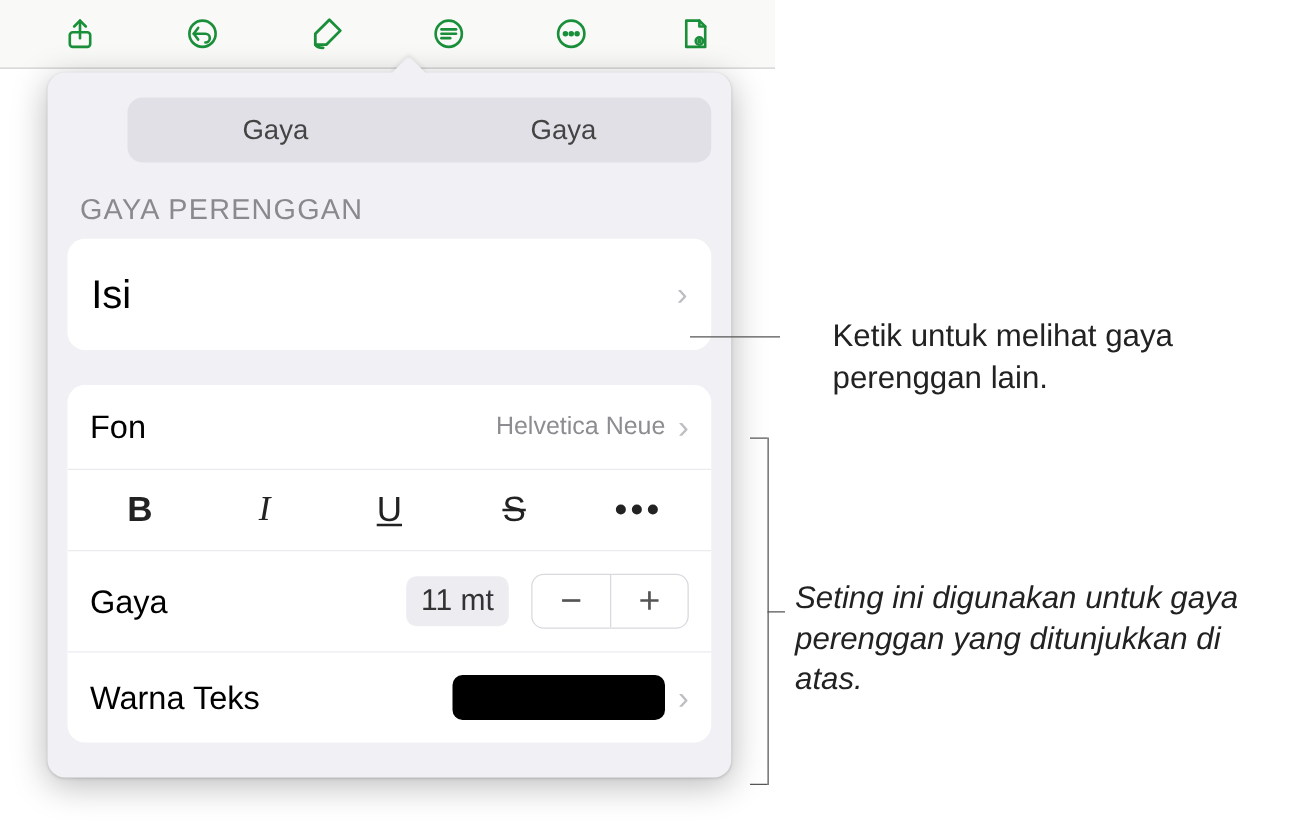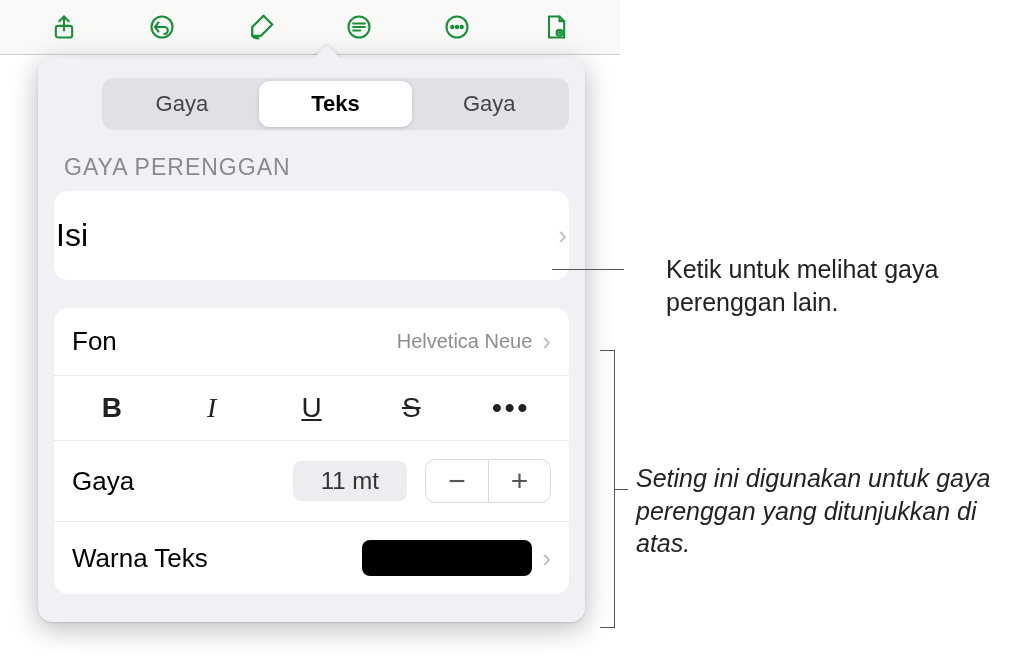--- a/index.html
+++ b/index.html
@@ -88,21 +88,21 @@
 .row {
   display: flex;
   align-items: center;
   justify-content: space-between;
   padding: 18px 18px;
   font-size: 26px;
   color: #000;
   position: relative;
 }
 .row + .row { border-top: 1px solid #eceaef; }
-.row.big { padding: 26px 2px; font-size: 32px; }
+.row.big { padding: 26px 19px; font-size: 32px; }
 .chevron {
   color: #bdbdc2;
   font-size: 26px;
   font-weight: 300;
   margin-left: 10px;
 }
 .row-right {
   display: flex;
   align-items: center;
 }
@@ -120,21 +120,21 @@
   color: #222;
 }
 .bold { font-weight: 800; }
 .italic { font-style: italic; font-family: Georgia, serif; }
 .underline { text-decoration: underline; }
 .strike { text-decoration: line-through; }
 .more-dots { letter-spacing: 3px; font-weight: 800; }
 .size-value {
   background: #edecf1;
   border-radius: 8px;
-  padding: 6px 28px;
+  padding: 6px 12px;
   font-size: 24px;
   color: #333;
   margin-right: 18px;
 }
 .stepper {
   display: flex;
   align-items: center;
   border: 1px solid #d9d8de;
   border-radius: 10px;
   overflow: hidden;
@@ -214,21 +214,20 @@
         <circle cx="15" cy="17" r="0.6" fill="currentColor"></circle>
       </svg>
   </div>
 </div>
 
 <div class="popover">
   <div class="popover-notch"></div>
 
   <div class="seg-control">
     <div class="seg-item">Gaya</div>
-    <div class="seg-item active">Teks</div>
     <div class="seg-item">Gaya</div>
   </div>
 
   <div class="section-label">GAYA PERENGGAN</div>
 
   <div class="card">
     <div class="row big">
       <span>Isi</span>
       <span class="chevron">›</span>
     </div>

